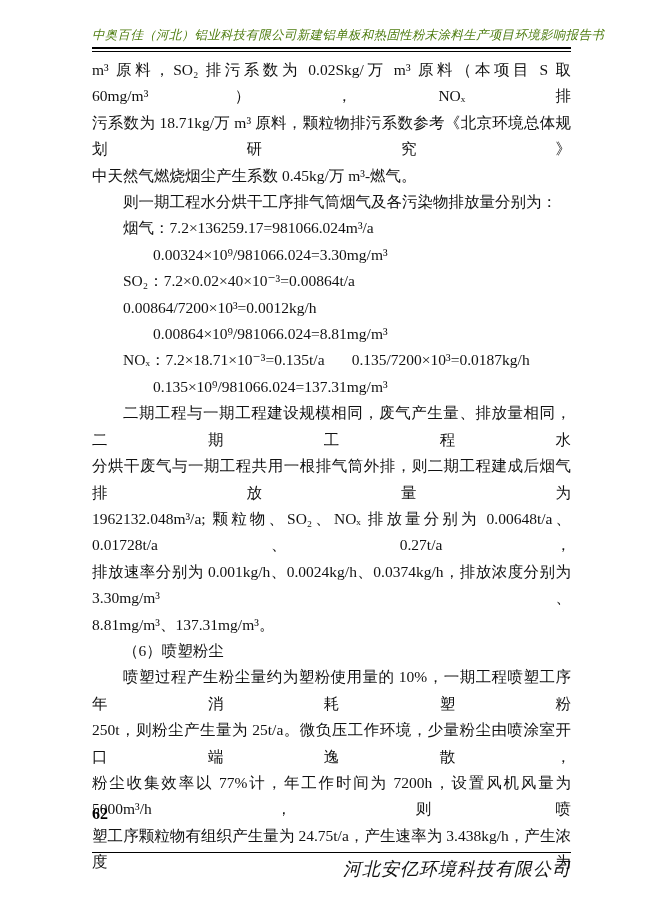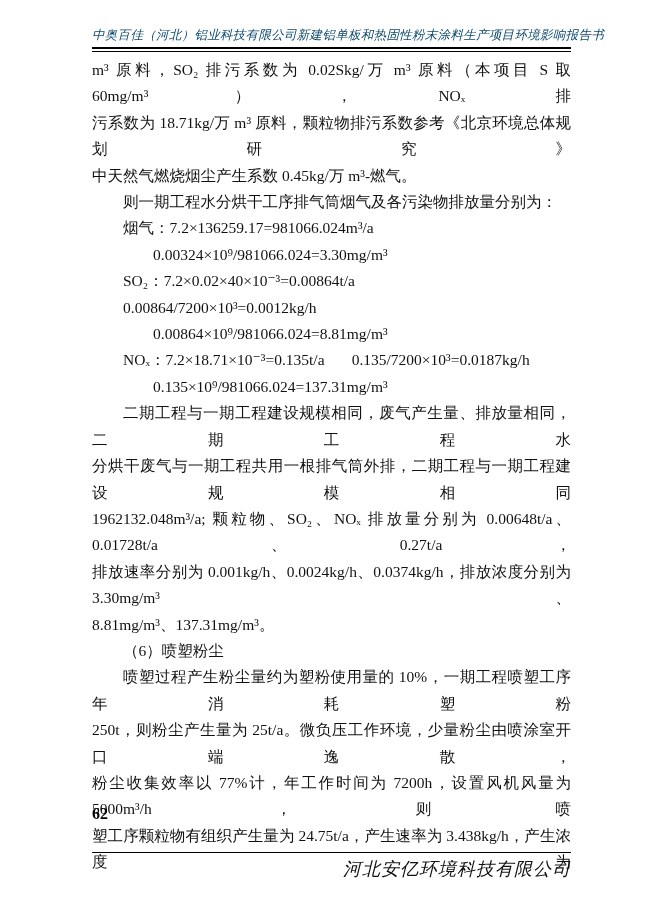--- a/index.html
+++ b/index.html
@@ -14,21 +14,21 @@
   .page { position: absolute; inset: 0; background: #fff; }
 
   
   .header-title {
     position: absolute; top: 27px; left: 92px; width: 479px;
     text-align: center;
     font-size: 12.5px;
     font-style: italic;
     letter-spacing: 0.3px;
     white-space: nowrap;
-    color: #0c4a6e;
+    color: #4d7c0f;
   }
   .header-rule { position: absolute; top: 47px; left: 92px; width: 479px; }
   .hr-thick { height: 2px; background: #000; }
   .hr-thin  { height: 1px; background: #000; margin-top: 2px; }
 
   
   .content {
     position: absolute; top: 57px; left: 92px; width: 479px;
     font-size: 15.5px;
     line-height: 26.4px;
@@ -84,21 +84,21 @@
       <div class="line j">污系数为 18.71kg/万 m³ 原料，颗粒物排污系数参考《北京环境总体规划研究》</div>
       <div class="line">中天然气燃烧烟尘产生系数 0.45kg/万 m³-燃气。</div>
       <div class="line i">则一期工程水分烘干工序排气筒烟气及各污染物排放量分别为：</div>
       <div class="line i">烟气：7.2×136259.17=981066.024m³/a</div>
       <div class="line f">0.00324×10⁹/981066.024=3.30mg/m³</div>
       <div class="line i">SO₂：7.2×0.02×40×10⁻³=0.00864t/a       0.00864/7200×10³=0.0012kg/h</div>
       <div class="line f">0.00864×10⁹/981066.024=8.81mg/m³</div>
       <div class="line i">NOₓ：7.2×18.71×10⁻³=0.135t/a       0.135/7200×10³=0.0187kg/h</div>
       <div class="line f">0.135×10⁹/981066.024=137.31mg/m³</div>
       <div class="line ij">二期工程与一期工程建设规模相同，废气产生量、排放量相同，二期工程水</div>
-      <div class="line j">分烘干废气与一期工程共用一根排气筒外排，二期工程与一期工程建设规模相同</div>
+      <div class="line j">分烘干废气与一期工程共用一根排气筒外排，则二期工程建成后烟气排放量为</div>
       <div class="line j">1962132.048m³/a; 颗粒物、SO₂、NOₓ 排放量分别为 0.00648t/a、0.01728t/a、0.27t/a，</div>
       <div class="line j">排放速率分别为 0.001kg/h、0.0024kg/h、0.0374kg/h，排放浓度分别为 3.30mg/m³、</div>
       <div class="line">8.81mg/m³、137.31mg/m³。</div>
       <div class="line i">（6）喷塑粉尘</div>
       <div class="line ij">喷塑过程产生粉尘量约为塑粉使用量的 10%，一期工程喷塑工序年消耗塑粉</div>
       <div class="line j">250t，则粉尘产生量为 25t/a。微负压工作环境，少量粉尘由喷涂室开口端逸散，</div>
       <div class="line j">粉尘收集效率以 77%计，年工作时间为 7200h，设置风机风量为 5000m³/h，则喷</div>
       <div class="line j">塑工序颗粒物有组织产生量为 24.75t/a，产生速率为 3.438kg/h，产生浓度为</div>
     </div>
 

